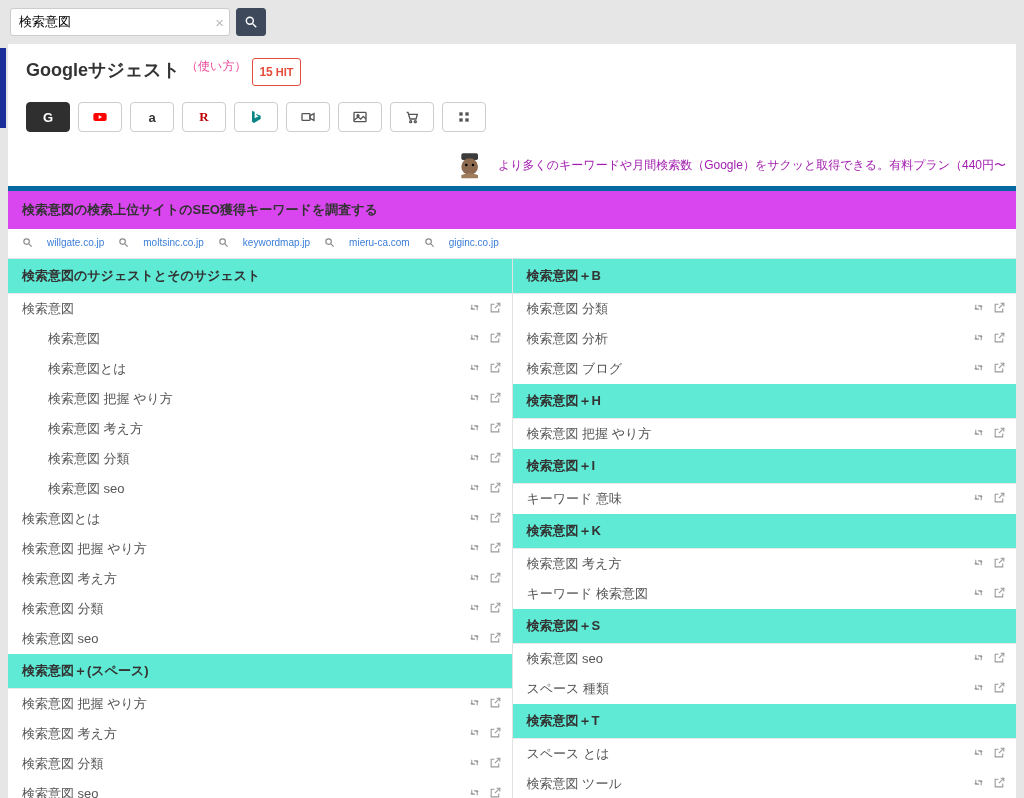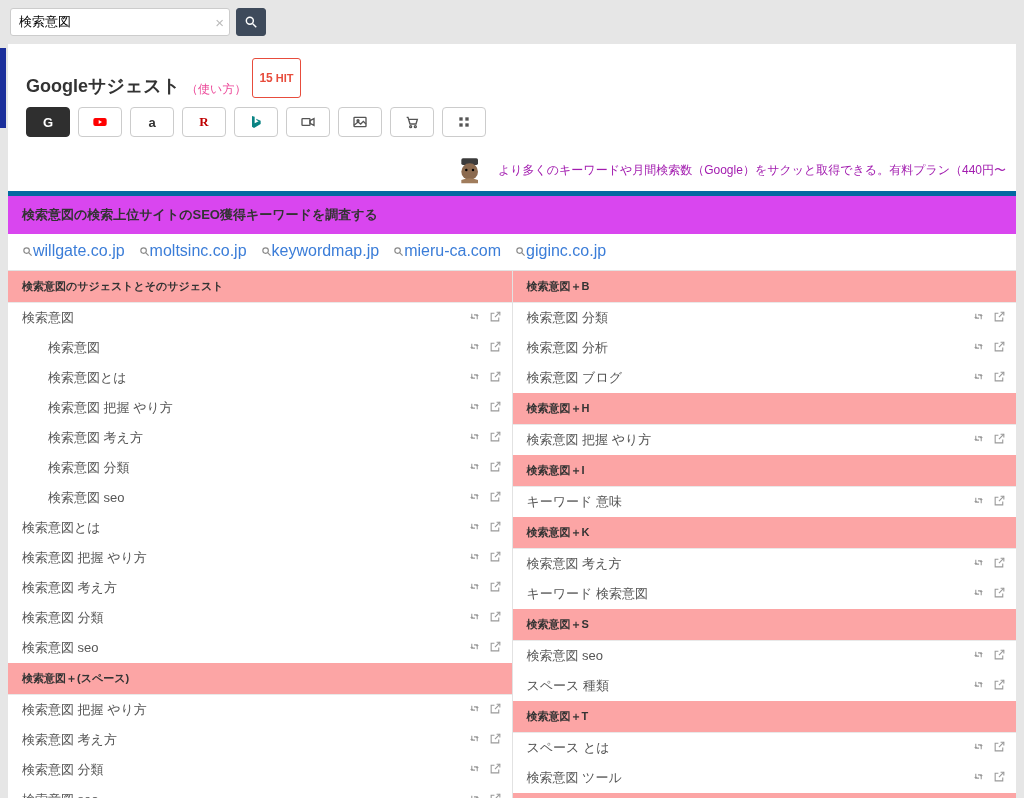--- a/index.html
+++ b/index.html
@@ -10,51 +10,51 @@
 
 .search-wrap { background: #e6e6e6; padding: 8px 8px 8px 10px; display: flex; align-items: center; gap: 6px; }
 .search-box { position: relative; width: 220px; }
 .search-input { width: 100%; height: 28px; padding: 4px 26px 4px 8px; border: 1px solid #ccc; border-radius: 3px; font-size: 13px; background: #fff; }
 .clear-x { position: absolute; right: 6px; top: 50%; transform: translateY(-50%); color: #bbb; font-size: 15px; cursor: pointer; }
 .search-btn { width: 30px; height: 28px; background: #3e4a5b; border: 1px solid #3e4a5b; border-radius: 3px; color: #fff; display: flex; align-items: center; justify-content: center; cursor: pointer; }
 .search-btn svg { width: 14px; height: 14px; }
 
 
 .header { padding: 14px 18px 6px; }
-.title-row { display: flex; align-items: flex-end; gap: 6px; margin-bottom: 3px; }
+.title-row { display: flex; align-items: flex-start; gap: 6px; margin-bottom: 10px; }
 .title { font-size: 18px; font-weight: 700; }
 .usage-link { color: #ec4899; font-size: 12px; }
-.hit-badge { border: 1px solid #e74c3c; color: #e74c3c; border-radius: 3px; padding: 12px 6px; font-size: 11px; font-weight: 700; }
+.hit-badge { border: 1px solid #e74c3c; color: #e74c3c; border-radius: 3px; padding: 6px 6px; font-size: 11px; font-weight: 700; }
 .hit-badge .num { font-size: 12px; }
 
 
 .engine-row { display: flex; gap: 8px; padding: 0 18px 14px; }
 .engine-btn { width: 44px; height: 30px; border: 1px solid #ccc; border-radius: 4px; background: #fff; display: flex; align-items: center; justify-content: center; cursor: pointer; font-weight: 700; }
 .engine-btn.active { background: #2f2f2f; border-color: #2f2f2f; color: #fff; }
 .engine-btn svg { width: 16px; height: 16px; }
 .yt { color: #ff0000; }
 .rak { color: #bf0000; font-family: serif; }
 .bing { color: #0a8484; }
 
 
 .promo { display: flex; align-items: center; justify-content: flex-end; gap: 8px; padding: 4px 10px 6px; font-size: 12px; }
 .mascot { width: 34px; height: 30px; }
 .promo a { color: #a21caf; text-decoration: none; }
 
 
 .seo-head { background: #d946ef; padding: 10px 14px; font-size: 13px; font-weight: 700; border-top: 5px solid #0369a1; }
 .seo-links { padding: 8px 14px 10px; display: flex; flex-wrap: wrap; gap: 14px; }
-.seo-links .lk { color: #3b7dd8; font-size: 16px; display: flex; align-items: center; gap: 0; }
+.seo-links .lk { color: #3b7dd8; font-size: 10px; display: flex; align-items: center; gap: 14px; }
 .seo-links .mag { color: #888; }
 
 
 .columns { display: flex; border-top: 1px solid #e2e2e2; }
 .col { flex: 1; min-width: 0; }
 .col + .col { border-left: 1px solid #e2e2e2; }
-.group-head { background: #fca5a5; padding: 8px 14px; font-size: 11px; font-weight: 700; border-bottom: 1px solid #e9e9e9; }
+.group-head { background: #5eead4; padding: 8px 14px; font-size: 13px; font-weight: 700; border-bottom: 1px solid #e9e9e9; }
 .item { display: flex; align-items: center; padding: 6px 10px 6px 14px; font-size: 13px; color: #555; }
 .item.indent { padding-left: 40px; }
 .item .txt { flex: 1; }
 .item .actions { display: flex; gap: 8px; color: #999; }
 .item .actions span { cursor: pointer; }
 .item .actions svg { width: 13px; height: 13px; }
 </style>
 </head>
 <body>
 

